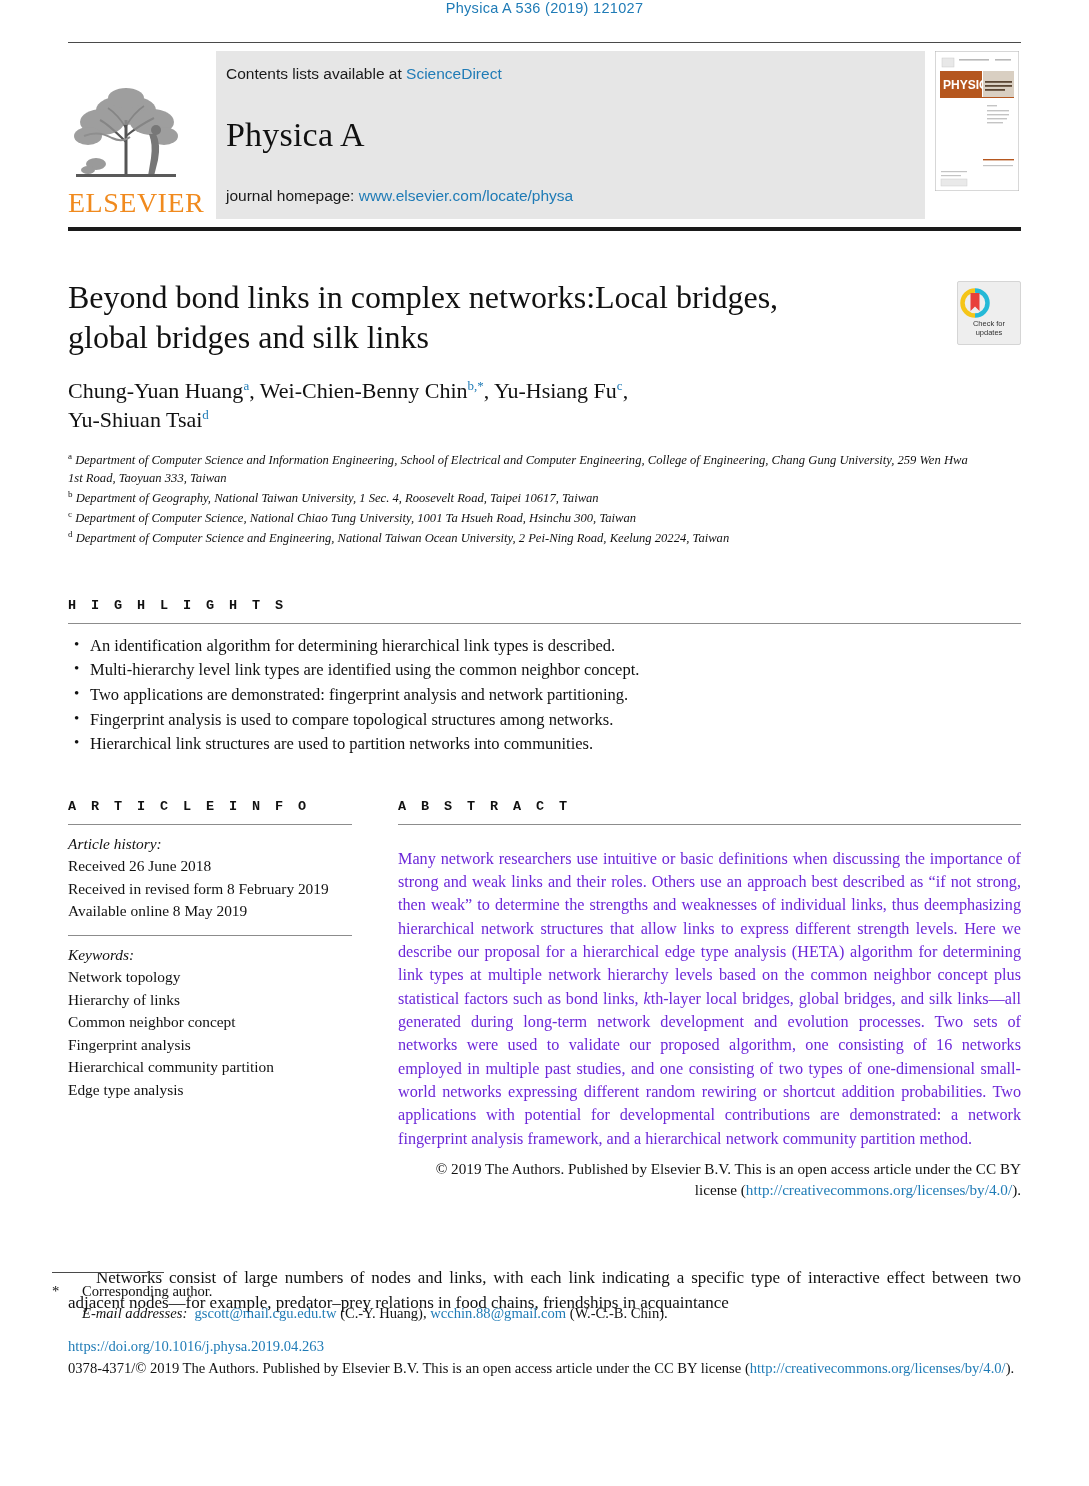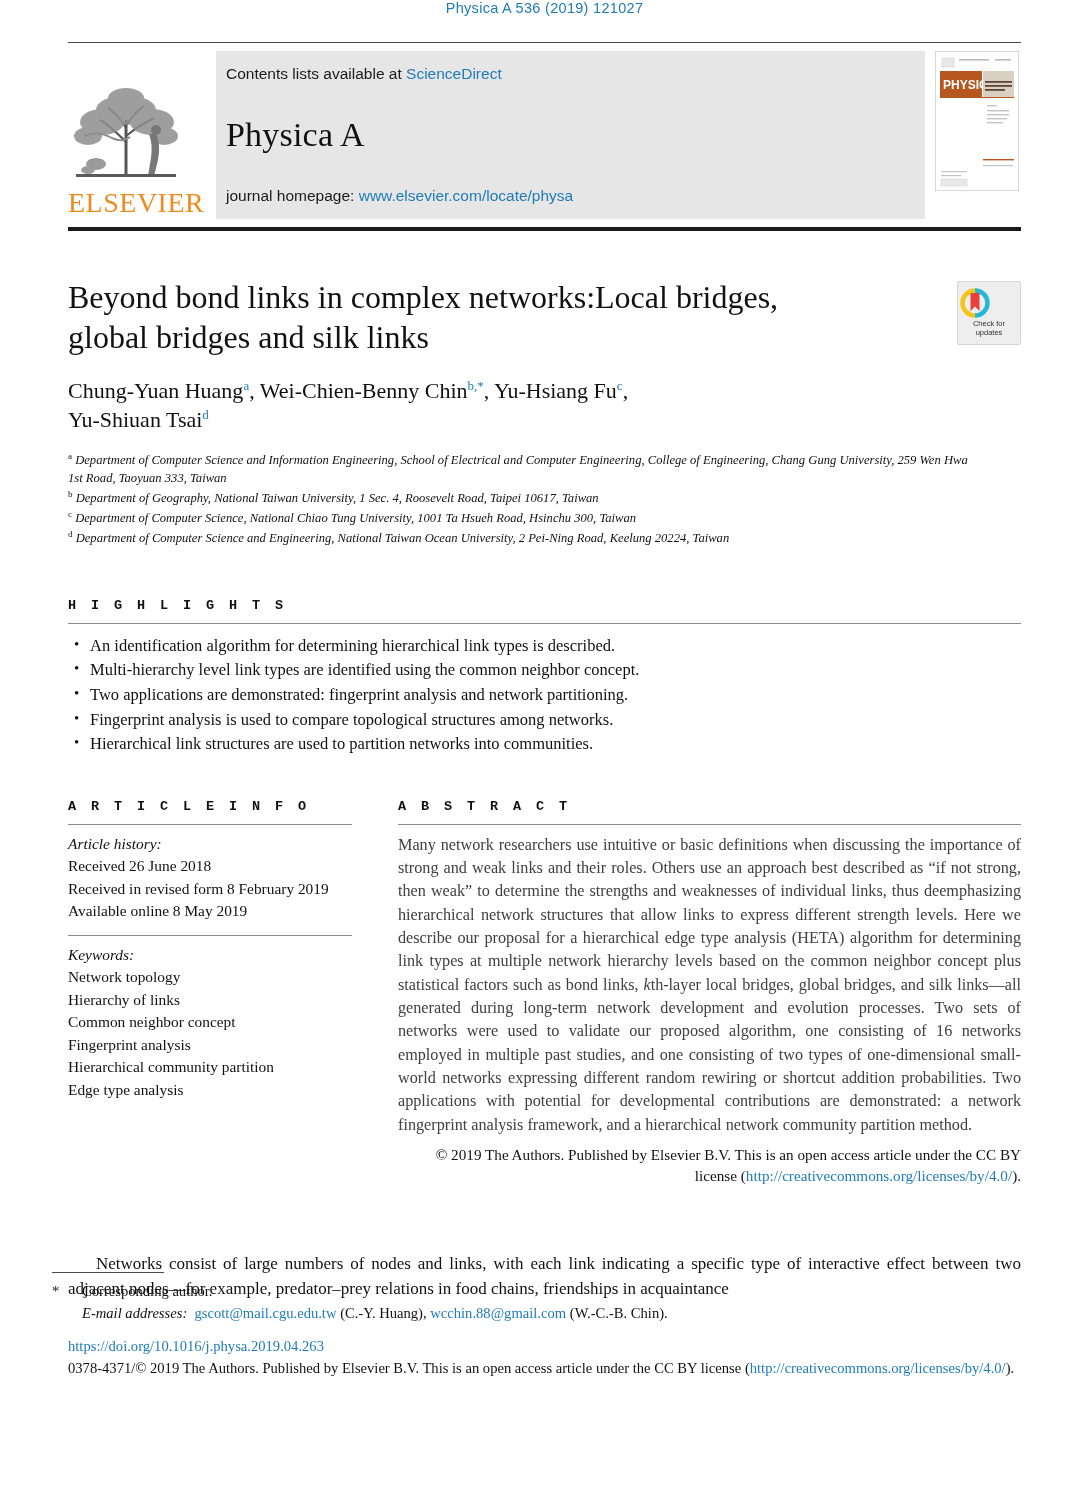--- a/index.html
+++ b/index.html
@@ -206,26 +206,26 @@
   .col-info { flex: 0 0 284px; width: 284px; }
   .col-abstract { flex: 1 1 auto; }
 
   .info-rule { border-top: 1px solid #8c8c8c; margin-top: 10px; }
   .info-group { font-size: 15.4px; line-height: 1.46; color:#111; margin-top: 8px; }
   .info-group .head { font-style: italic; }
   .info-group p { margin: 0; }
   .info-divider { border-top: 1px solid #8c8c8c; margin-top: 12px; }
 
   .abstract-body {
-    margin-top: 9px;
+    margin-top: 23px;
     font-size: 16.2px;
     line-height: 1.44;
     text-align: justify;
     text-justify: inter-word;
-    color: #404040;
+    color: #6d28d9;
   }
   .abstract-body p { margin: 0; }
   .copyright {
     margin-top: 8px;
     font-size: 15.2px;
     line-height: 1.38;
     text-align: right;
     color: #111;
   }
 

